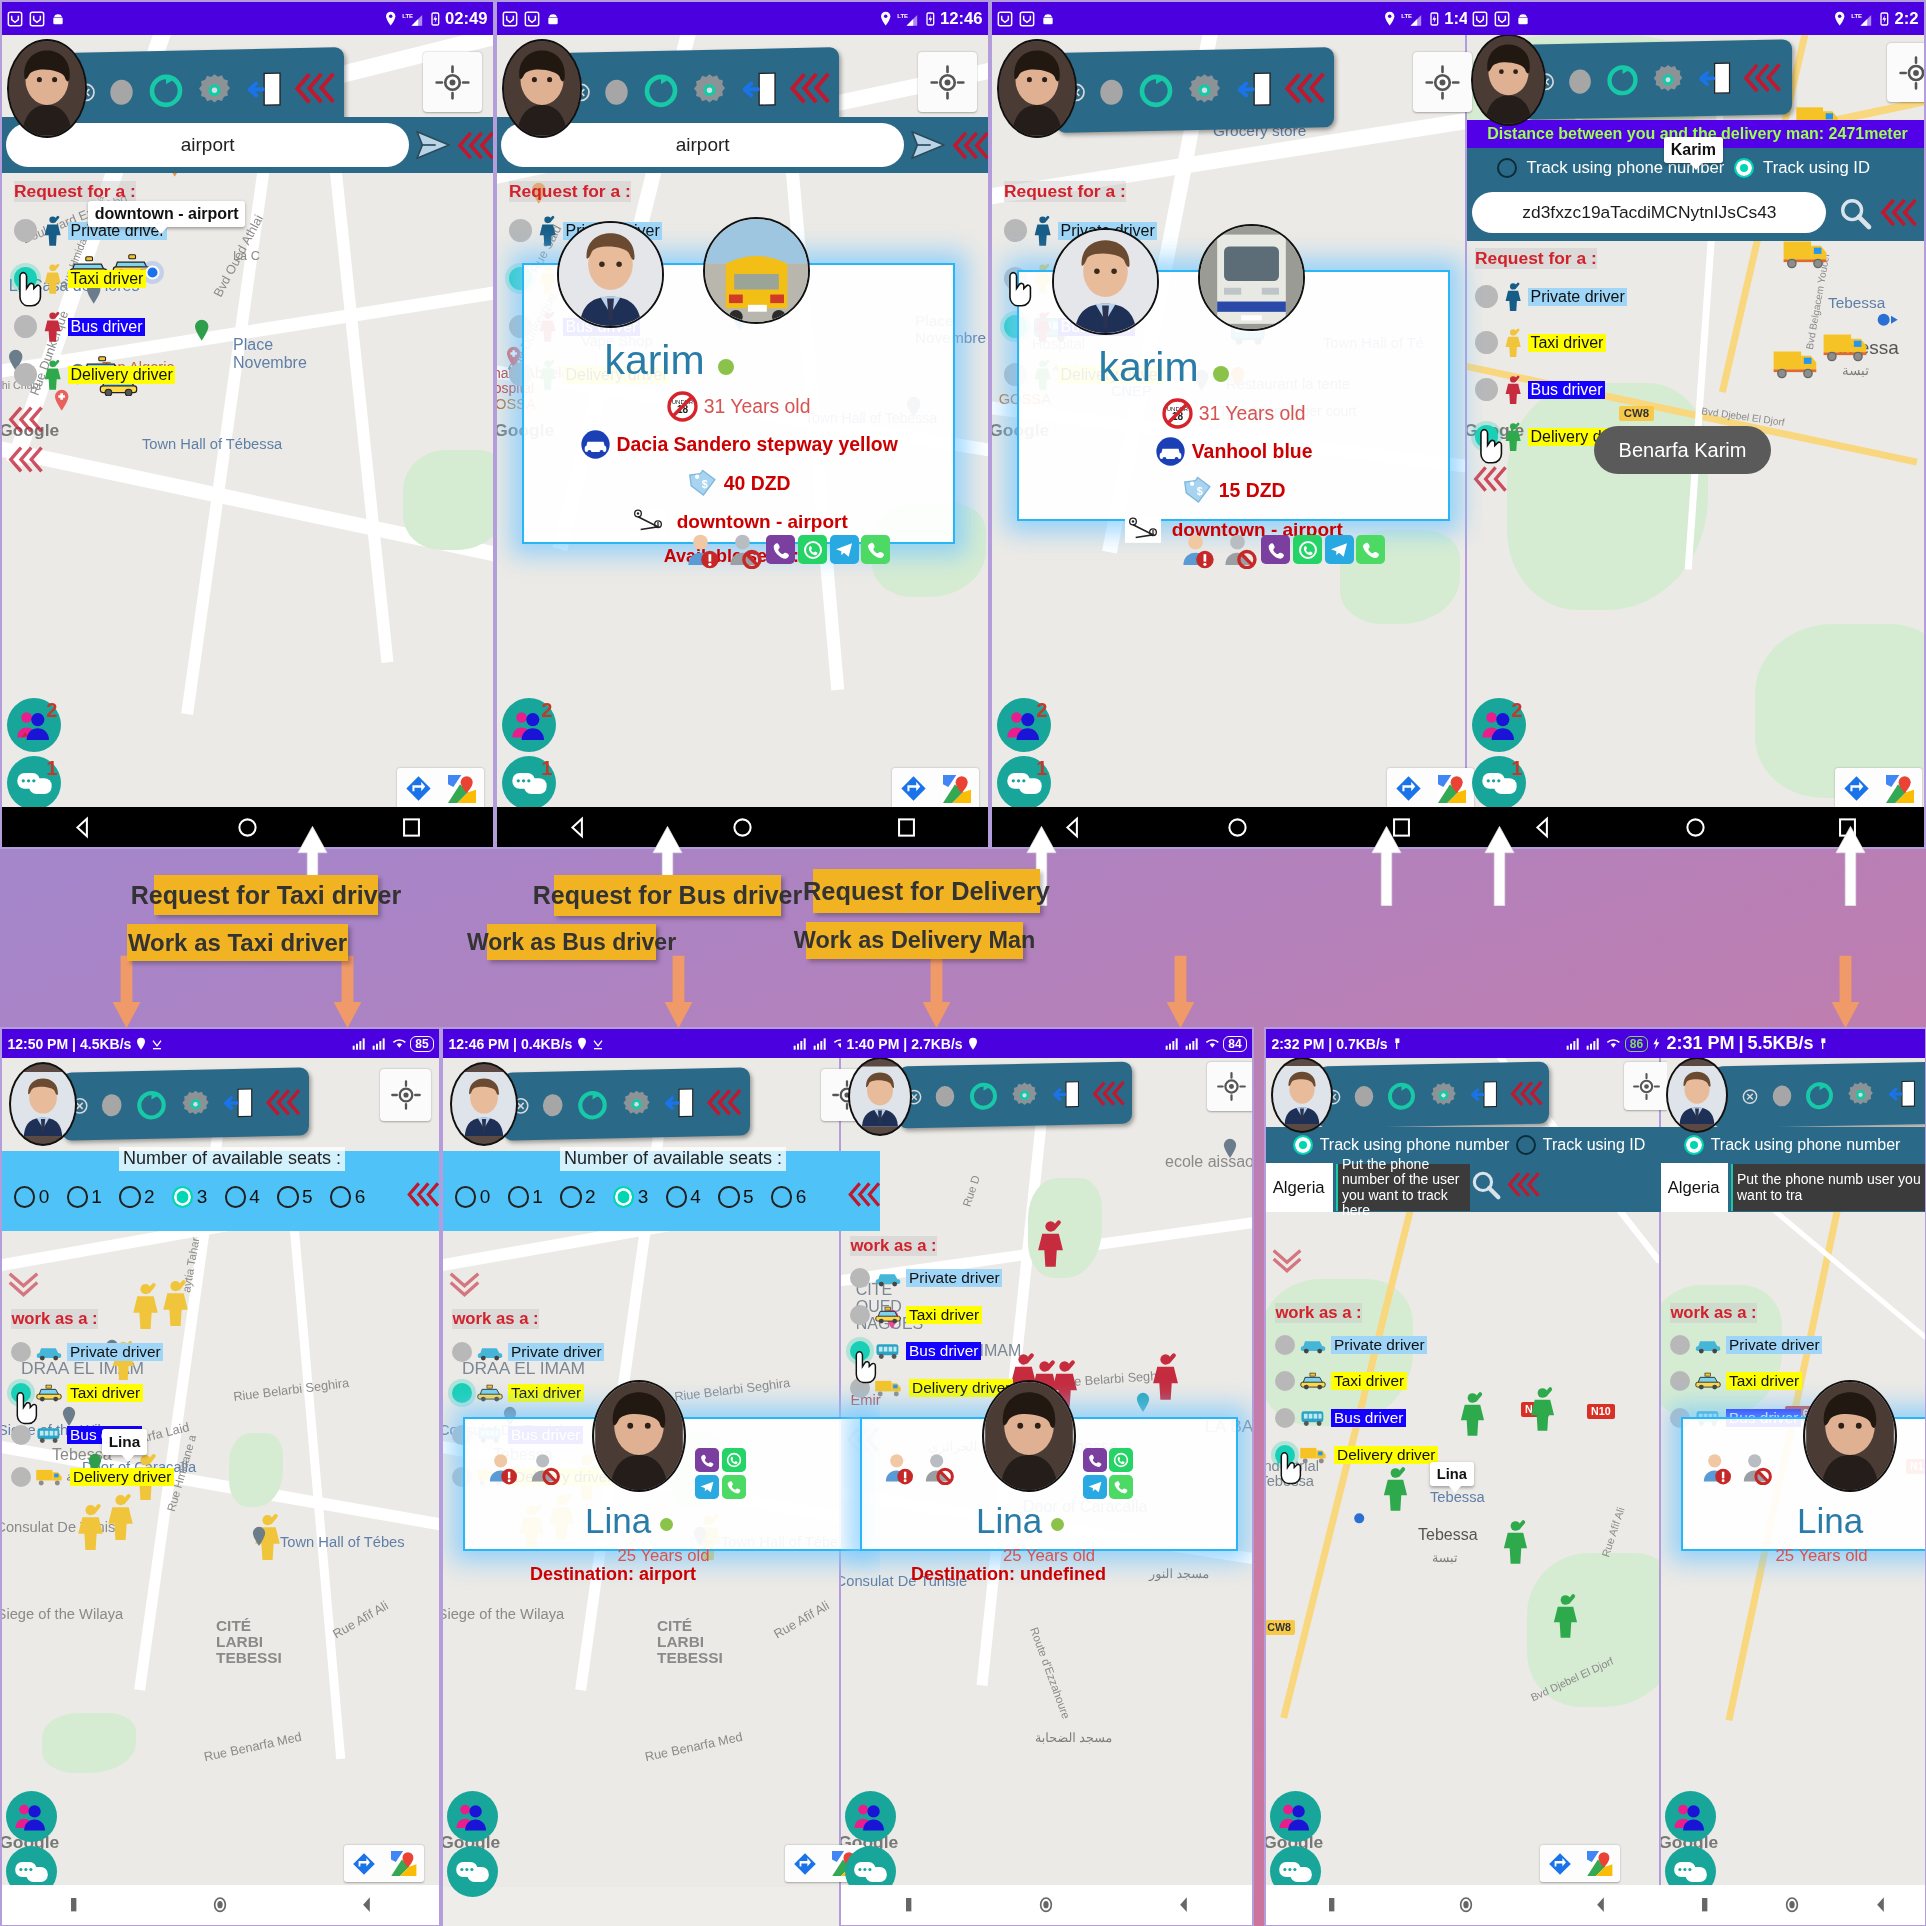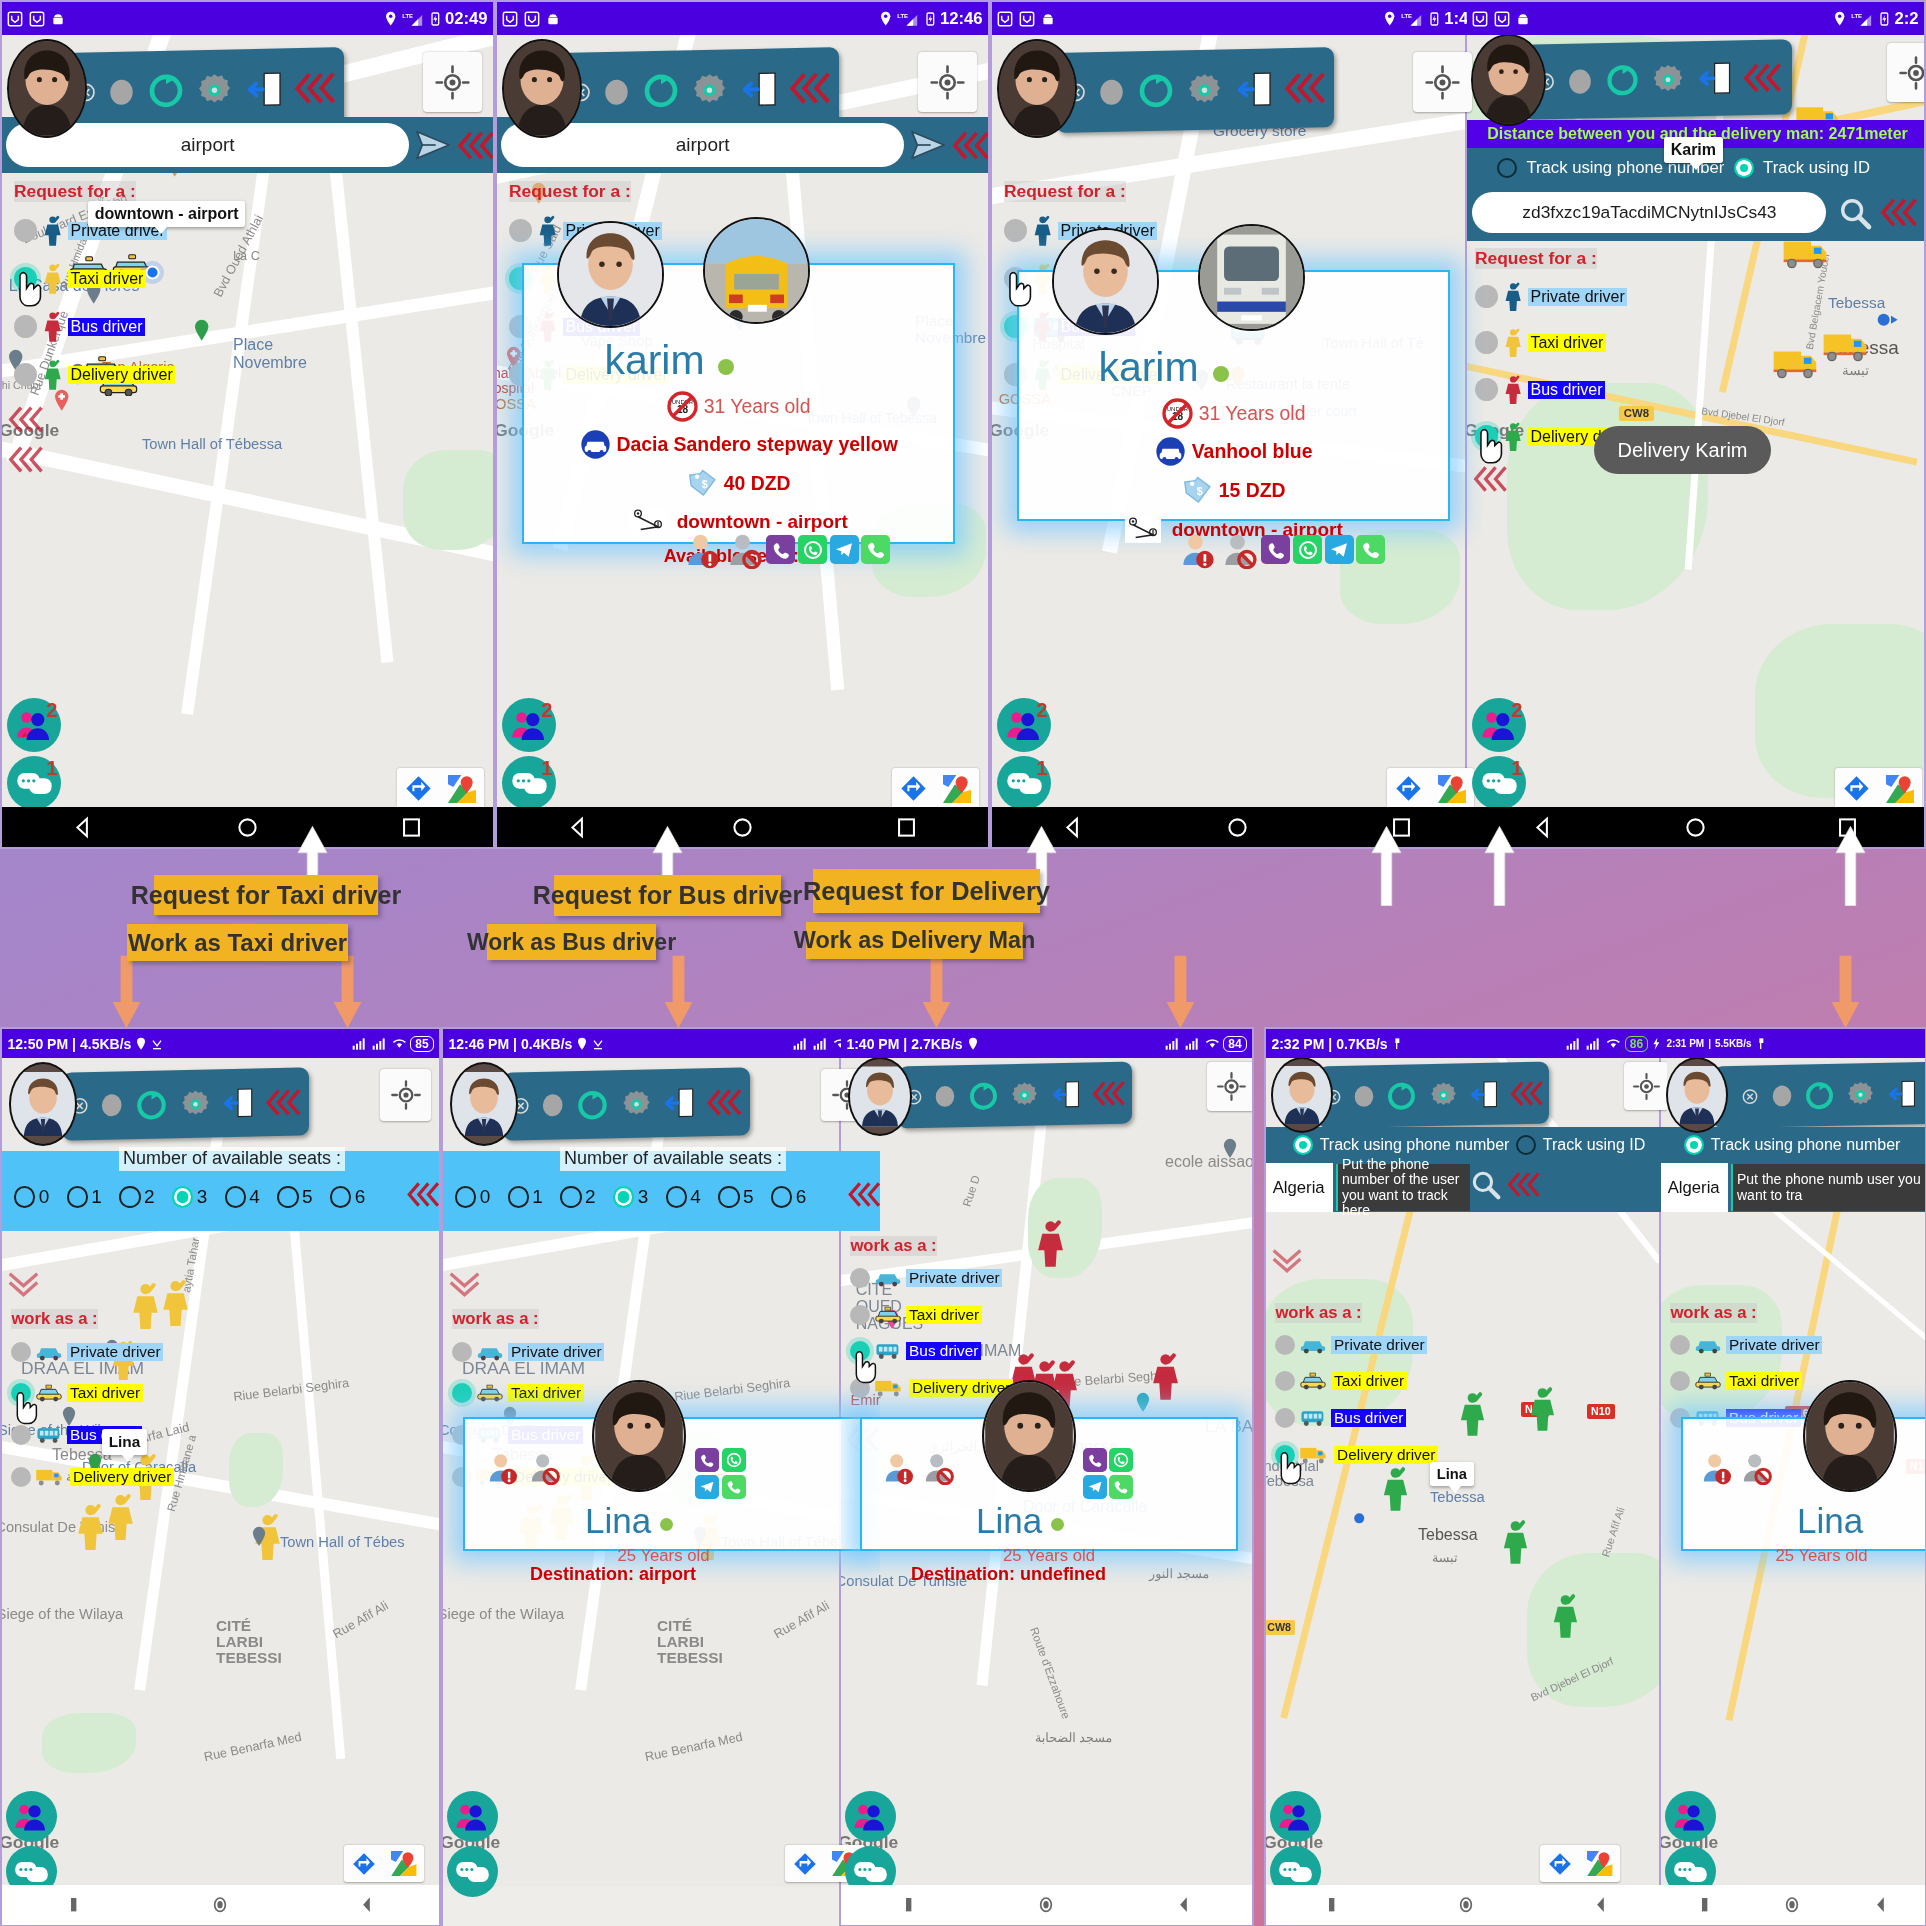--- a/index.html
+++ b/index.html
@@ -1194,21 +1194,21 @@
       <div class="callout" style="left:197px;top:102px;font-size:16px;">Karim</div>
       <svg style="position:absolute;left:201px;top:127px" width="23" height="31" viewBox="0 0 26 34">
           <path d="M13 1a10 10 0 0 0-10 10c0 7 10 21 10 21s10-14 10-21A10 10 0 0 0 13 1z" fill="#6b7c8b"></path>
           <circle cx="13" cy="11" r="4.2" fill="#fff"></circle>
         </svg>
       <svg style="position:absolute;left:408px;top:276px" width="24" height="17.4" viewBox="0 0 36 26">
           <circle cx="13" cy="13" r="9" fill="#2b6fd4"></circle>
           <path d="M24 7 L34 13 L24 19z" fill="#2b6fd4"></path>
         </svg>
 
-      <div class="tracking-btn" style="left:127px;top:391px;width:177px;height:48px;font-size:20px;">Delivery Karim</div>
+      <div class="tracking-btn" style="left:127px;top:391px;width:177px;height:48px;font-size:20px;">Benarfa Karim</div>
       <div class="gwm" style="left:-2.7px;top:385px;">Google</div>
     </div>
 
     <div class="toolbar" style="left:57px;top:40px;width:268px;height:75px;">
       <svg width="23" height="23" viewBox="0 0 36 36">
           <circle cx="18" cy="18" r="12" fill="none" stroke="#d8d8d8" stroke-width="2.6"></circle>
           <path d="M13 13l10 10M23 13l-10 10" stroke="#d8d8d8" stroke-width="2.6"></path>
         </svg>
       <svg width="28" height="28" viewBox="0 0 44 44">
           <ellipse cx="22" cy="22" rx="17" ry="19" fill="#a6a6a6"></ellipse>
@@ -2627,21 +2627,21 @@
           <ellipse cx="15" cy="16" rx="8" ry="10" fill="none" stroke="#666" stroke-width="2.5"></ellipse>
           <ellipse cx="15" cy="16" rx="4" ry="5.5" fill="#666"></ellipse>
         </svg>
       <svg class="nav-ico" width="19" height="21.4" viewBox="0 0 28 32">
           <path d="M19 5 L9 16 L19 27z" fill="#666"></path>
         </svg>
     </div>
   </div>
 
   <div class="phone" style="left:1659px;top:1027px;width:268px;height:900px;">
-    <div class="statusbar" style="height:29px;font-size:10px;">
+    <div class="statusbar" style="height:29px;font-size:18px;">
       <div class="sb-left" style="gap:4px;">
         <span>2:31 PM</span>
         <span>|</span>
         <span>5.5KB/s</span>
         <svg width="10.7" height="13.4" viewBox="0 0 16 20">
             <path d="M5 2h6v7H5z" fill="#fff"></path>
             <rect x="6" y="9" width="2" height="9" fill="#fff"></rect>
           </svg>
       </div>
       <div class="sb-right"></div>

